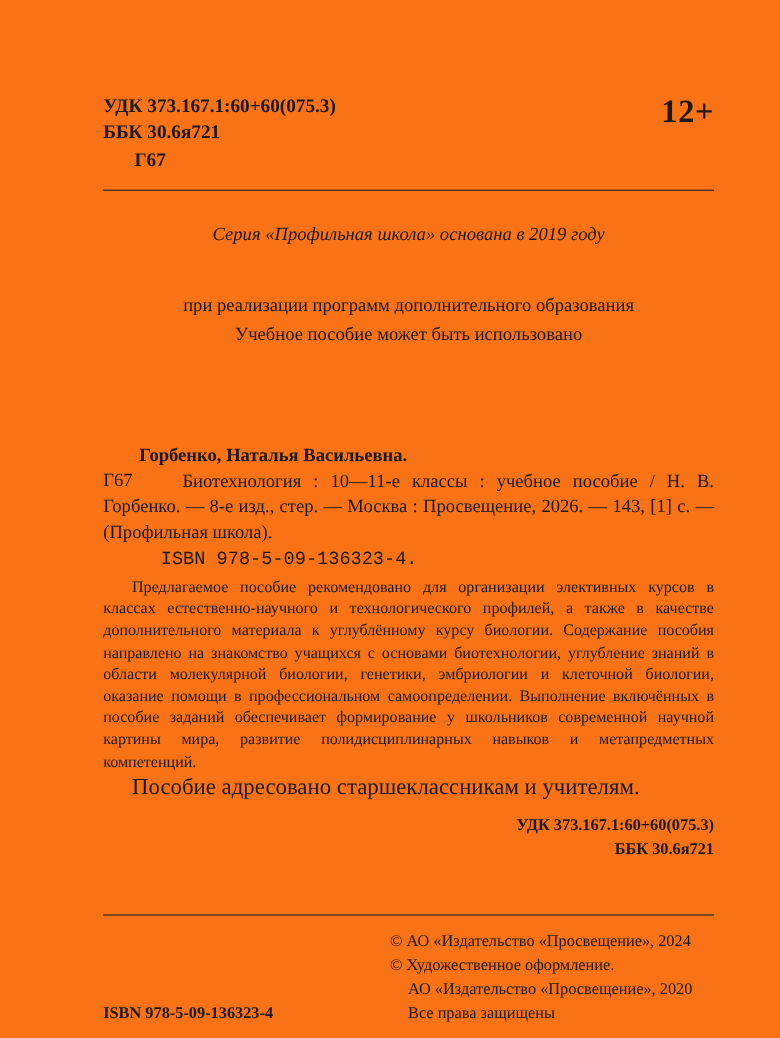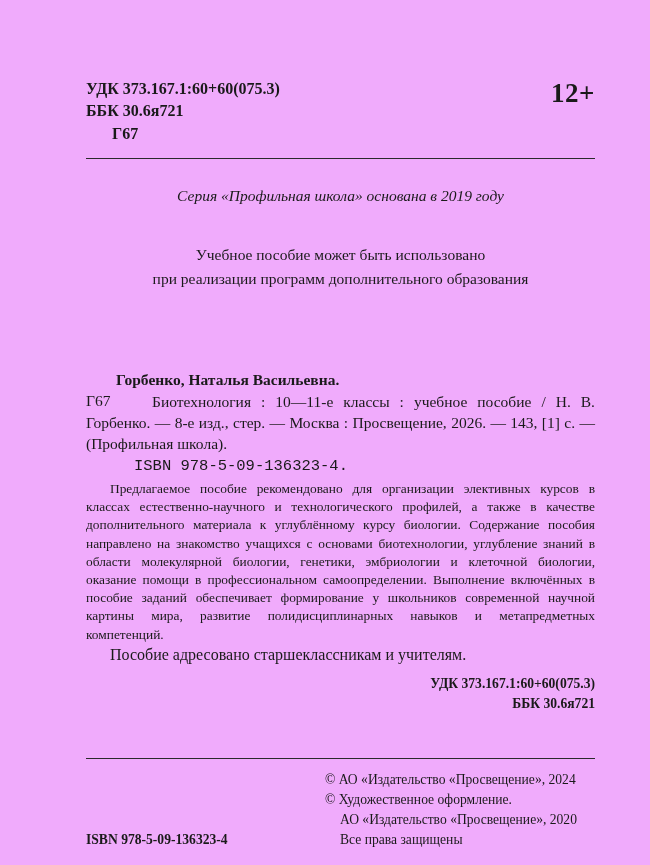--- a/index.html
+++ b/index.html
@@ -8,21 +8,21 @@
     background: #ffffff;
   }
   body {
     font-family: "Liberation Serif", "DejaVu Serif", serif;
     color: #1a1a1a;
   }
   .page {
     position: relative;
     width: 650px;
     height: 865px;
-    background: #f0abfc;
+    background: #f97316;
     padding: 78px 55px 0 86px;
     overflow: hidden;
   }
   
   .header {
     display: flex;
     justify-content: space-between;
     align-items: flex-start;
   }
   .header-left {
@@ -89,21 +89,21 @@
   }
   .annotation {
     margin-top: 3px;
     font-size: 13.4px;
     line-height: 1.36;
     text-align: justify;
     text-indent: 24px;
     word-spacing: 1px;
   }
   .audience-line {
-    font-size: 16px;
+    font-size: 19px;
     line-height: 1.36;
     text-indent: 24px;
   }
   .udk-right {
     margin-top: 8px;
     text-align: right;
     font-weight: bold;
     font-size: 13.6px;
     line-height: 1.5;
   }
@@ -143,22 +143,22 @@
       <div class="header-code">Г67</div>
     </div>
     <div class="age-badge">12+</div>
   </div>
 
   <div class="divider"></div>
 
   <div class="series-line">Серия «Профильная школа» основана в 2019 году</div>
 
   <div class="usage-note">
+    <div>при реализации программ дополнительного образования</div>
     <div>Учебное пособие может быть использовано</div>
-    <div>при реализации программ дополнительного образования</div>
   </div>
 
   <div class="author-line">Горбенко, Наталья Васильевна.</div>
 
   <div class="catalog-entry-wrap">
     <span class="catalog-code">Г67</span>
     <div class="catalog-entry">Биотехнология : 10—11-е классы : учебное пособие / Н. В. Горбенко. — 8-е изд., стер. — Москва : Просвещение, 2026. — 143, [1] с. — (Профильная школа).</div>
   </div>
 
   <div class="isbn-line">ISBN 978-5-09-136323-4.</div>

